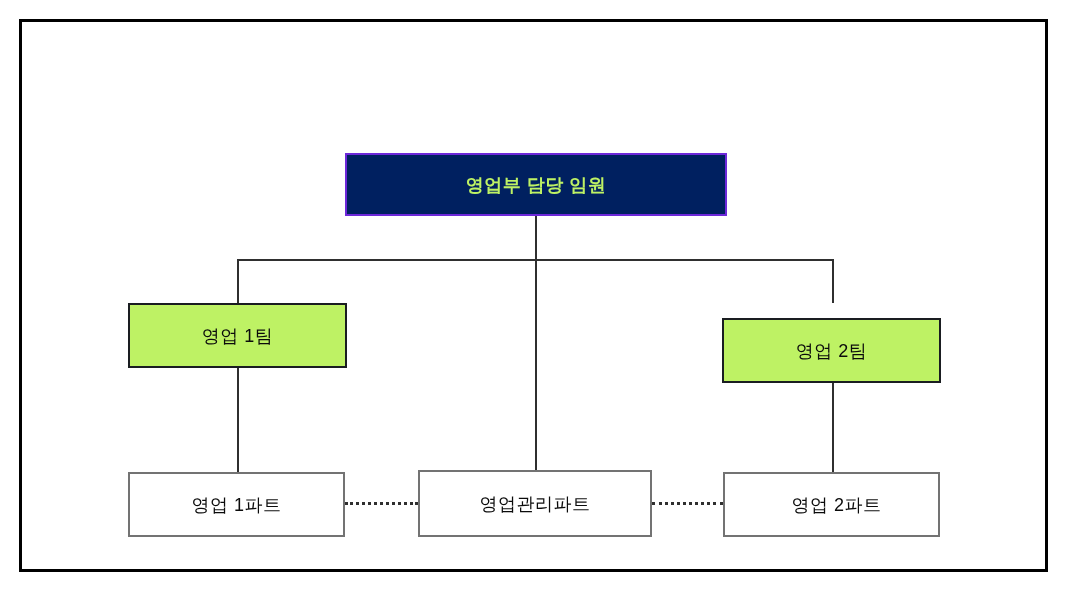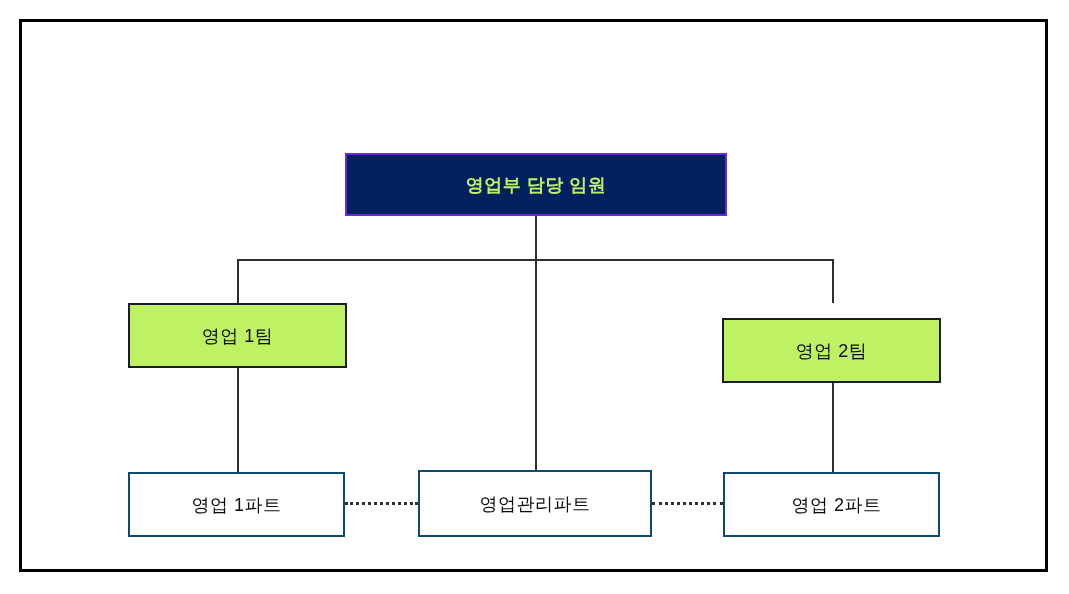--- a/index.html
+++ b/index.html
@@ -61,21 +61,21 @@
     border: 2px solid #1a1d21;
     font-weight: 500;
     text-align: center;
   }
   .team-1 { left: 128px; top: 303px; }
   .team-2 { left: 722px; top: 318px; }
   .part-box {
     width: 217px;
     height: 65px;
     background: #ffffff;
-    border: 2px solid #0c4a6e;
+    border: 2px solid #737373;
     font-weight: 500;
   }
   .part-1 { left: 128px; top: 472px; }
   .part-mgmt { left: 418px; top: 470px; width: 234px; height: 67px; }
   .part-2 { left: 723px; top: 472px; padding-left: 10px; }
 
   .line {
     position: absolute;
     background: #2f2f2f;
   }

